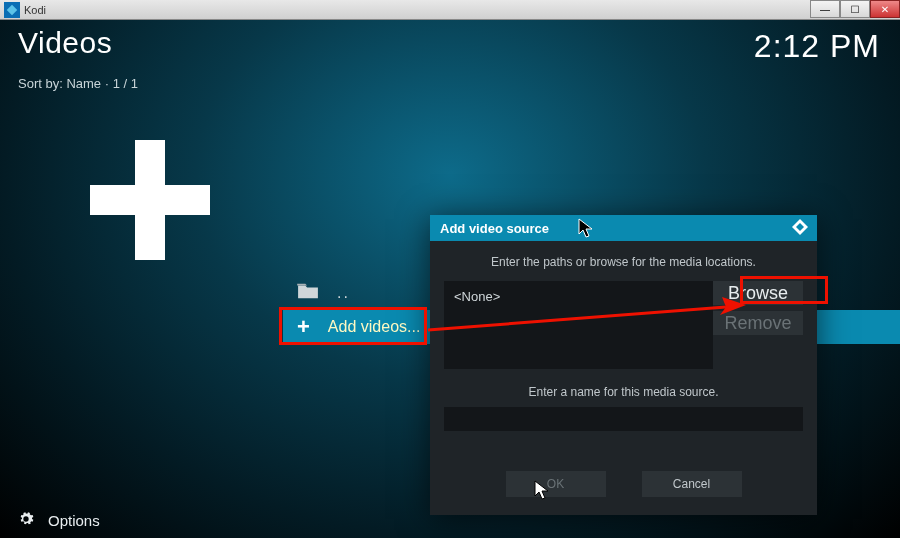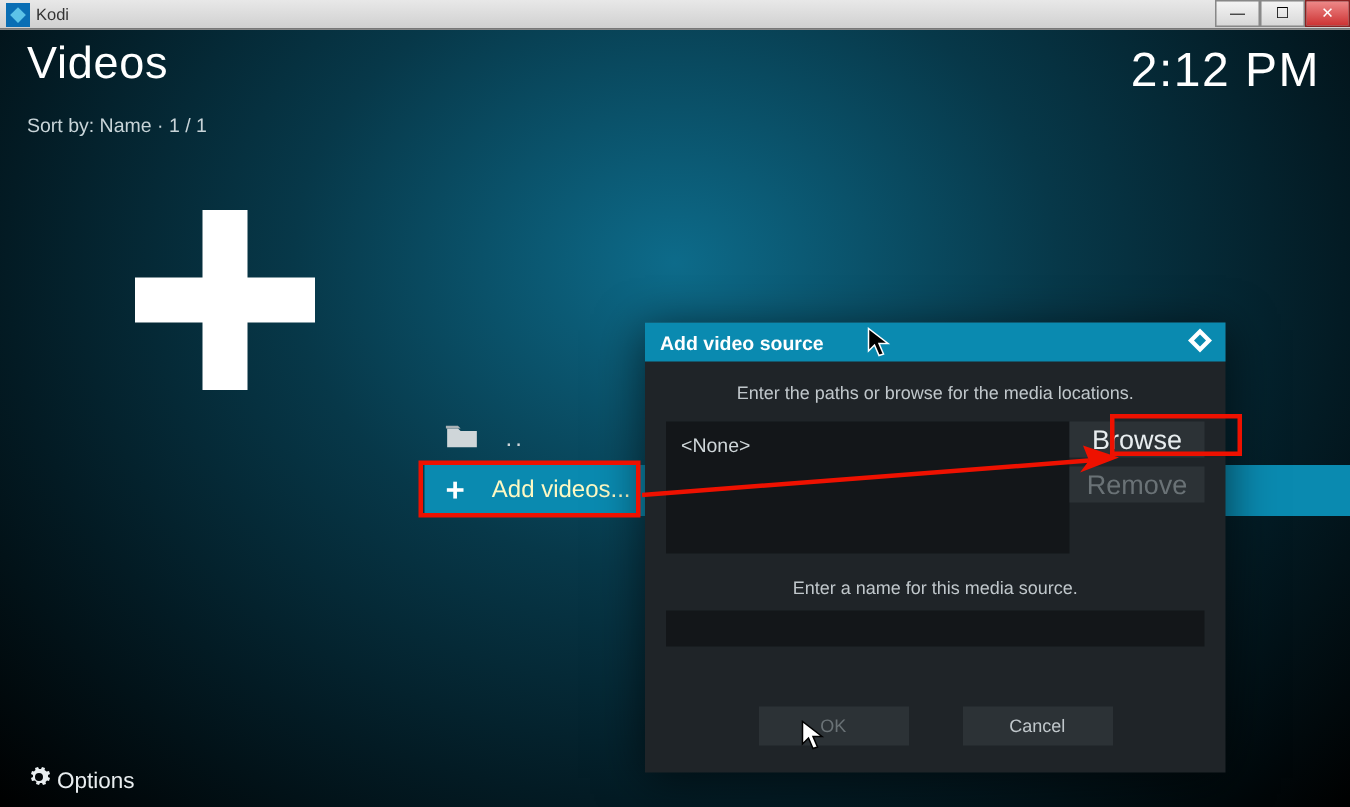--- a/index.html
+++ b/index.html
@@ -56,21 +56,21 @@
 .dialog-name-label { text-align: center; font-size: 12px; margin-top: 16px; }
 .name-input { height: 24px; background: #131619; margin-top: 8px; }
 .dialog-footer { display: flex; justify-content: center; gap: 36px; margin-top: 40px; }
 .footer-btn { width: 100px; height: 26px; display: flex; align-items: center; justify-content: center; background: #2c3236; font-size: 12px; }
 .footer-btn.disabled { color: #6a7276; }
 
 
 .highlight-band { position: absolute; top: 290px; left: 862px; width: 38px; height: 34px; background: #0a8ab0; }
 
 
-.options-footer { position: absolute; bottom: 8px; left: 18px; display: flex; align-items: center; gap: 4px; color: #e8edef; font-size: 15px; }
+.options-footer { position: absolute; bottom: 8px; left: 18px; display: flex; align-items: center; gap: 14px; color: #e8edef; font-size: 15px; }
 .gear-icon svg { width: 16px; height: 16px; fill: #e8edef; }
 
 
 .cursor { position: absolute; pointer-events: none; }
 .cursor svg { width: 16px; height: 22px; }
 </style>
 </head>
 <body>
 
 <div class="titlebar">

